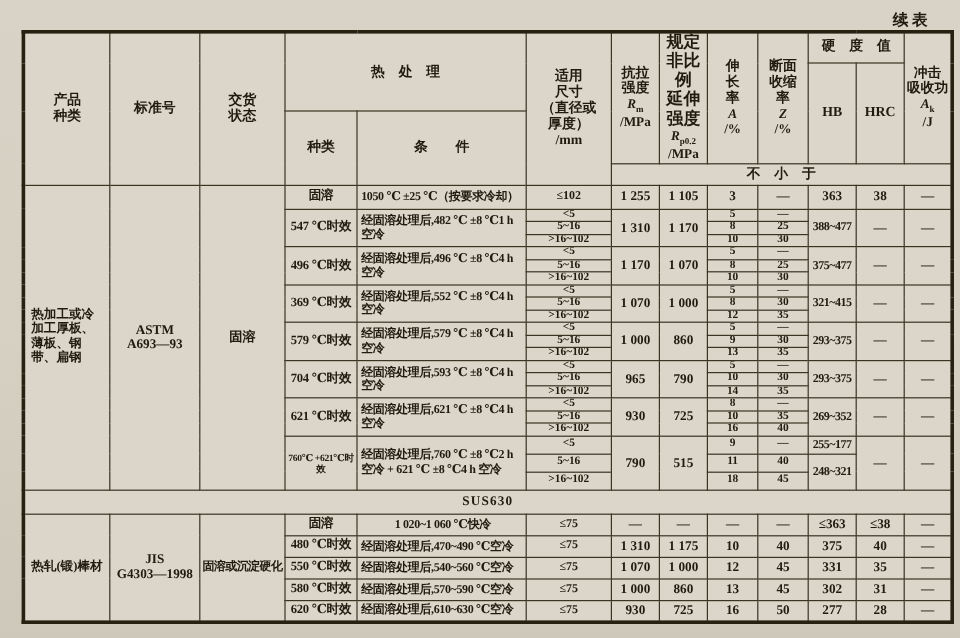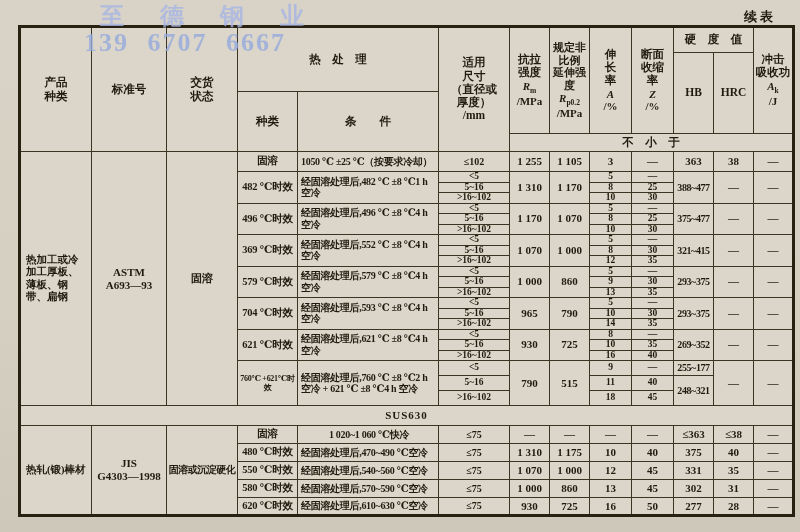--- a/index.html
+++ b/index.html
@@ -73,21 +73,21 @@
 （直径或
 厚度）
 /mm</td>
       <td rowspan="3" class="ch">
         <div class="pre">抗拉
 强度</div>
         <div class="sym"><i>R</i><sub>m</sub></div>
         <div class="sym">/MPa</div>
       </td>
       <td rowspan="3" class="ch">
-        <div class="pre" style="font-size:11px">规定非比例
+        <div class="pre" style="font-size:14px">规定非比例
 延伸强度</div>
         <div class="sym"><i>R</i><sub>p0.2</sub></div>
         <div class="sym">/MPa</div>
       </td>
       <td rowspan="3" class="ch">
         <div class="pre">伸
 长
 率</div>
         <div class="sym"><i>A</i></div>
         <div class="sym">/%</div>
@@ -132,21 +132,21 @@
       <td class="n">1 255</td>
       <td class="n">1 105</td>
       <td class="n">3</td>
       <td class="n">—</td>
       <td class="n">363</td>
       <td class="n">38</td>
       <td class="n">—</td>
     </tr>
 
     <tr style="height:10px">
-      <td rowspan="3" class="tp">482 ℃时效</td>
+      <td rowspan="3" class="tp">547 ℃时效</td>
       <td rowspan="3" class="cd">经固溶处理后,482 ℃ ±8 ℃1 h
 空冷</td>
       <td class="s">&lt;5</td>
       <td rowspan="3" class="n">1 310</td>
       <td rowspan="3" class="n">1 170</td>
       <td class="s">5</td>
       <td class="s">—</td>
       <td rowspan="3" class="n hbr">388~477</td>
       <td rowspan="3" class="n">—</td>
       <td rowspan="3" class="n">—</td>
@@ -373,17 +373,13 @@
       <td class="n">725</td>
       <td class="n">16</td>
       <td class="n">50</td>
       <td class="n">277</td>
       <td class="n">28</td>
       <td class="n">—</td>
     </tr>
   </tbody>
     </table>
 
-  <div class="wm">
-    <div class="wm1">至 德 钢 业</div>
-    <div class="wm2">139 6707 6667</div>
-  </div>
 </div>
 
 </body></html>

